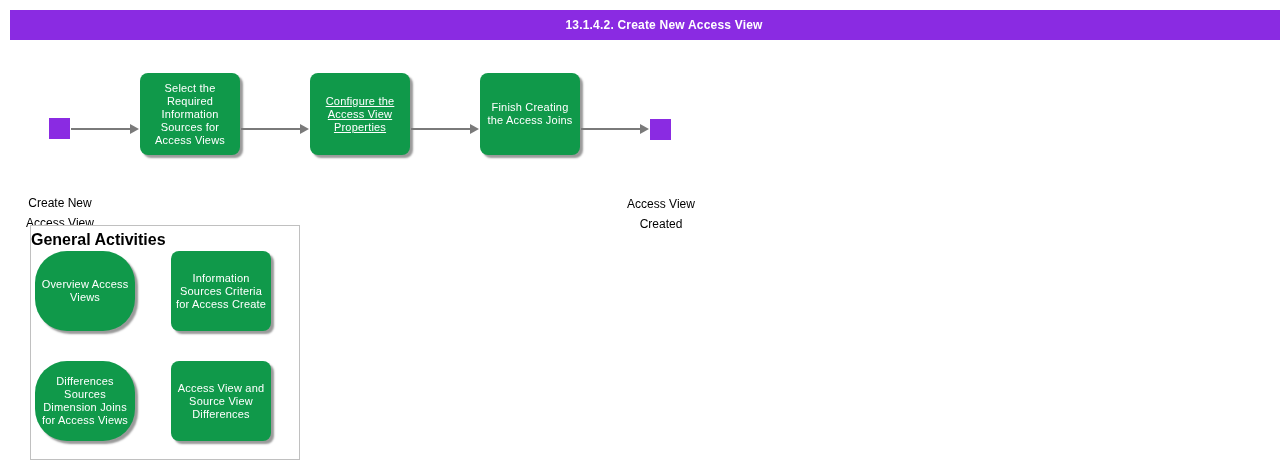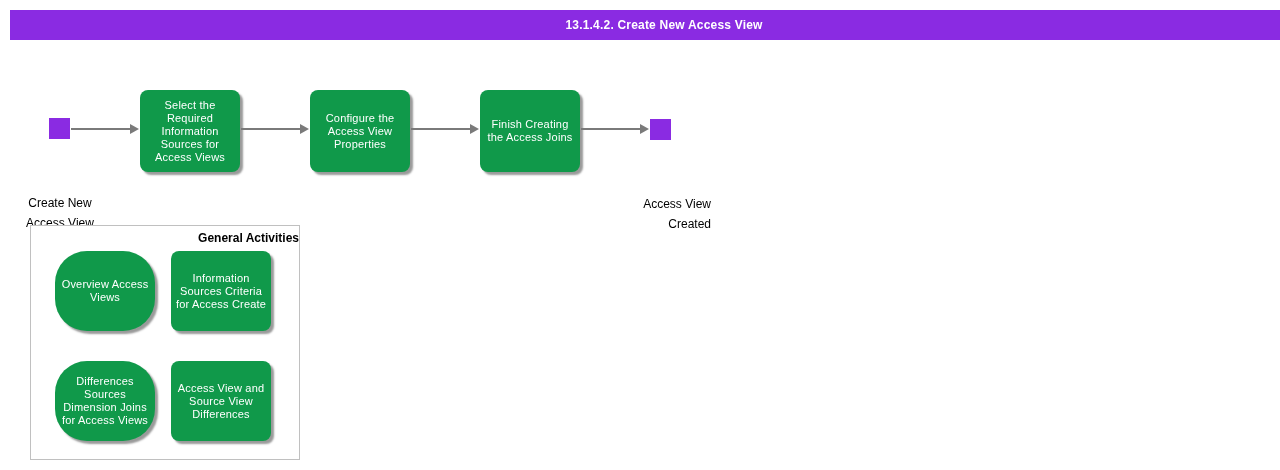--- a/index.html
+++ b/index.html
@@ -19,38 +19,38 @@
   .event-label{
     position:absolute;text-align:center;font-size:12px;line-height:20px;color:#000;margin-top:48px;
   }
   .task{
     position:absolute;width:100px;height:82px;box-sizing:border-box;
     background:var(--green,#10994A);border-radius:8px;
     color:#ffffff;font-size:11px;line-height:13px;letter-spacing:.2px;
     display:flex;align-items:center;justify-content:center;text-align:center;
     padding:3px;box-shadow:3px 3px 2px #9a9a9a;cursor:pointer;
   }
-  .task.flow{top:90px;}
+  .task.flow{top:73px;}
   .shaft{position:absolute;height:2px;background:var(--gray,#7a7a7a);top:128px;}
   .head{
     position:absolute;width:0;height:0;top:124px;
     border-left:9px solid var(--gray,#7a7a7a);
     border-top:5px solid transparent;border-bottom:5px solid transparent;
   }
   .panel{
     position:absolute;left:30px;top:225px;width:270px;height:235px;
     border:1px solid var(--panel-border,#c0c0c0);background:#ffffff;box-sizing:border-box;
   }
   .panel-title{
-    position:absolute;top:5px;left:0;width:100%;text-align:right;
-    font-weight:bold;font-size:12px;color:#000;
+    position:absolute;top:5px;left:0;width:100%;text-align:left;
+    font-weight:bold;font-size:16px;color:#000;
   }
   .act{width:100px;height:80px;}
   .act.r1{top:25px;} .act.r2{top:135px;}
-  .act.c1{left:24px;border-radius:32px;} .act.c2{left:140px;}
+  .act.c1{left:4px;border-radius:32px;} .act.c2{left:140px;}
 </style>
 </head>
 <body>
 
 <div class="stage">
 
   <div class="banner">
     <span>13.1.4.2. Create New Access View</span>
   </div>
 
@@ -60,36 +60,36 @@
   <div class="shaft" style="left:71px;width:60px;"></div>
   <div class="head" style="left:130px;"></div>
 
   <div class="task flow" style="left:140px;">
     <span>Select the Required Information Sources for Access Views</span>
   </div>
 
   <div class="shaft" style="left:241px;width:60px;"></div>
   <div class="head" style="left:300px;"></div>
 
-  <div class="task flow" style="left:310px;">
+  <div class="task flow" style="left:310px;text-decoration:underline;">
     <span>Configure the Access View Properties</span>
   </div>
 
   <div class="shaft" style="left:411px;width:60px;"></div>
   <div class="head" style="left:470px;"></div>
 
   <div class="task flow" style="left:480px;">
     <span>Finish Creating the Access Joins</span>
   </div>
 
   <div class="shaft" style="left:581px;width:60px;"></div>
   <div class="head" style="left:640px;"></div>
 
   <div class="event-square" style="left:650px;top:119px;"></div>
-  <div class="event-label" style="left:611px;top:146px;width:100px;text-align:right;">Access View Created</div>
+  <div class="event-label" style="left:611px;top:146px;width:100px;">Access View Created</div>
 
   <div class="panel">
     <div class="panel-title">General Activities</div>
 
     <div class="task act r1 c1">
       <span>Overview Access Views</span>
     </div>
     <div class="task act r1 c2">
       <span>Information Sources Criteria for Access Create</span>
     </div>

